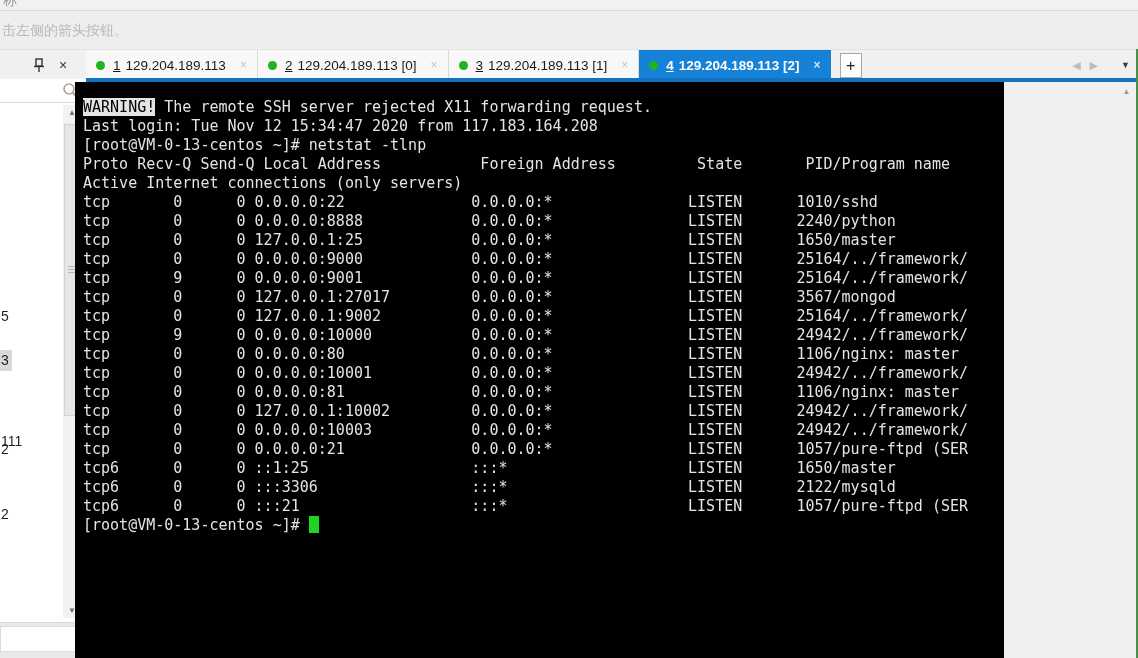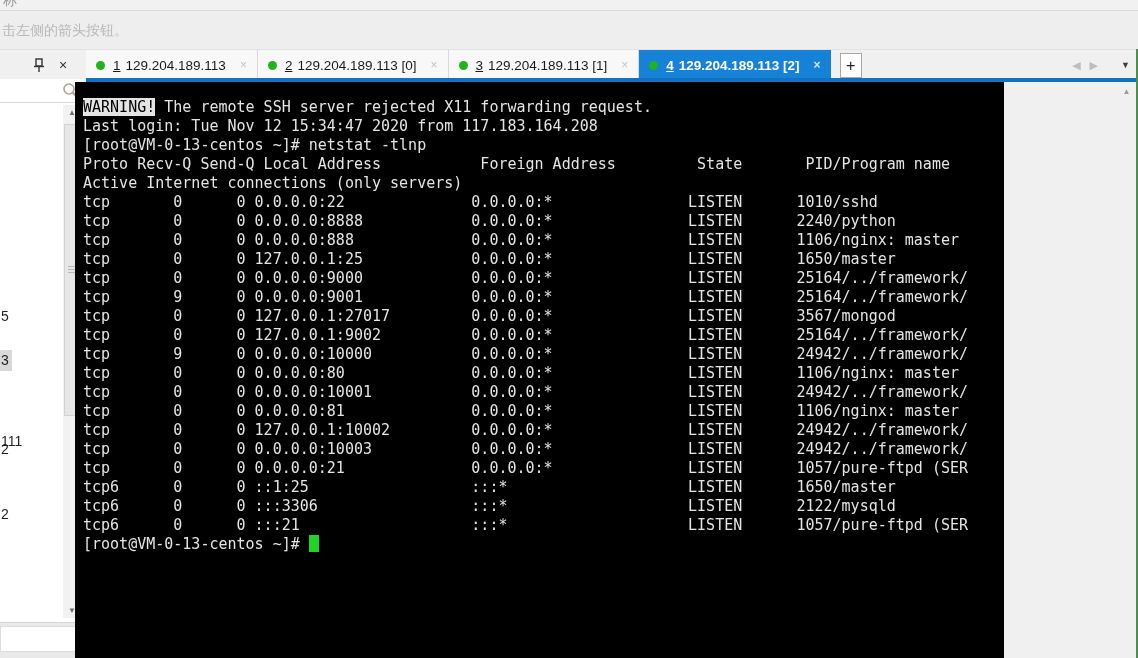--- a/index.html
+++ b/index.html
@@ -166,21 +166,20 @@
   </div>
 
   <div id="terminal">
       <div class="tline"><span class="badge">WARNING!</span> The remote SSH server rejected X11 forwarding request.</div>
       <div class="tline">Last login: Tue Nov 12 15:34:47 2020 from 117.183.164.208</div>
       <div class="tline">[root@VM-0-13-centos ~]# netstat -tlnp</div>
       <div class="tline">Proto Recv-Q Send-Q Local Address           Foreign Address         State       PID/Program name</div>
       <div class="tline">Active Internet connections (only servers)</div>
       <div class="tline">tcp       0      0 0.0.0.0:22              0.0.0.0:*               LISTEN      1010/sshd</div>
       <div class="tline">tcp       0      0 0.0.0.0:8888            0.0.0.0:*               LISTEN      2240/python</div>
-      <div class="tline">tcp       0      0 0.0.0.0:888             0.0.0.0:*               LISTEN      1106/nginx: master</div>
       <div class="tline">tcp       0      0 127.0.0.1:25            0.0.0.0:*               LISTEN      1650/master</div>
       <div class="tline">tcp       0      0 0.0.0.0:9000            0.0.0.0:*               LISTEN      25164/../framework/</div>
       <div class="tline">tcp       9      0 0.0.0.0:9001            0.0.0.0:*               LISTEN      25164/../framework/</div>
       <div class="tline">tcp       0      0 127.0.0.1:27017         0.0.0.0:*               LISTEN      3567/mongod</div>
       <div class="tline">tcp       0      0 127.0.0.1:9002          0.0.0.0:*               LISTEN      25164/../framework/</div>
       <div class="tline">tcp       9      0 0.0.0.0:10000           0.0.0.0:*               LISTEN      24942/../framework/</div>
       <div class="tline">tcp       0      0 0.0.0.0:80              0.0.0.0:*               LISTEN      1106/nginx: master</div>
       <div class="tline">tcp       0      0 0.0.0.0:10001           0.0.0.0:*               LISTEN      24942/../framework/</div>
       <div class="tline">tcp       0      0 0.0.0.0:81              0.0.0.0:*               LISTEN      1106/nginx: master</div>
       <div class="tline">tcp       0      0 127.0.0.1:10002         0.0.0.0:*               LISTEN      24942/../framework/</div>

